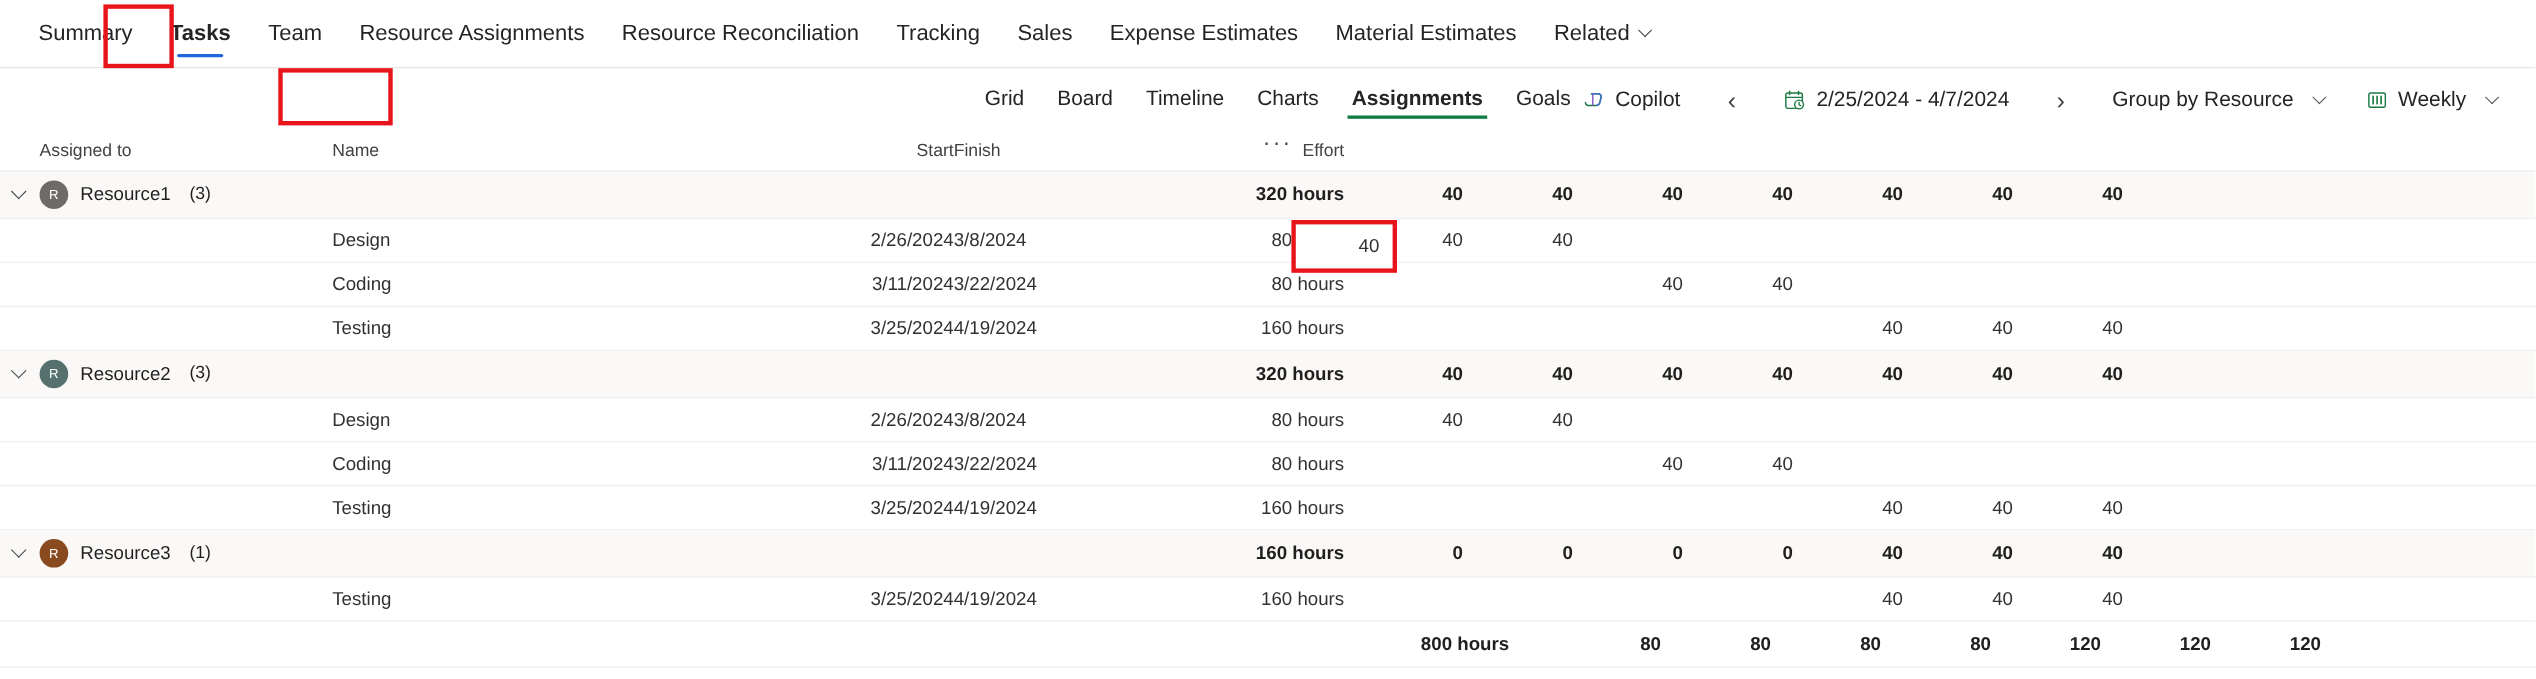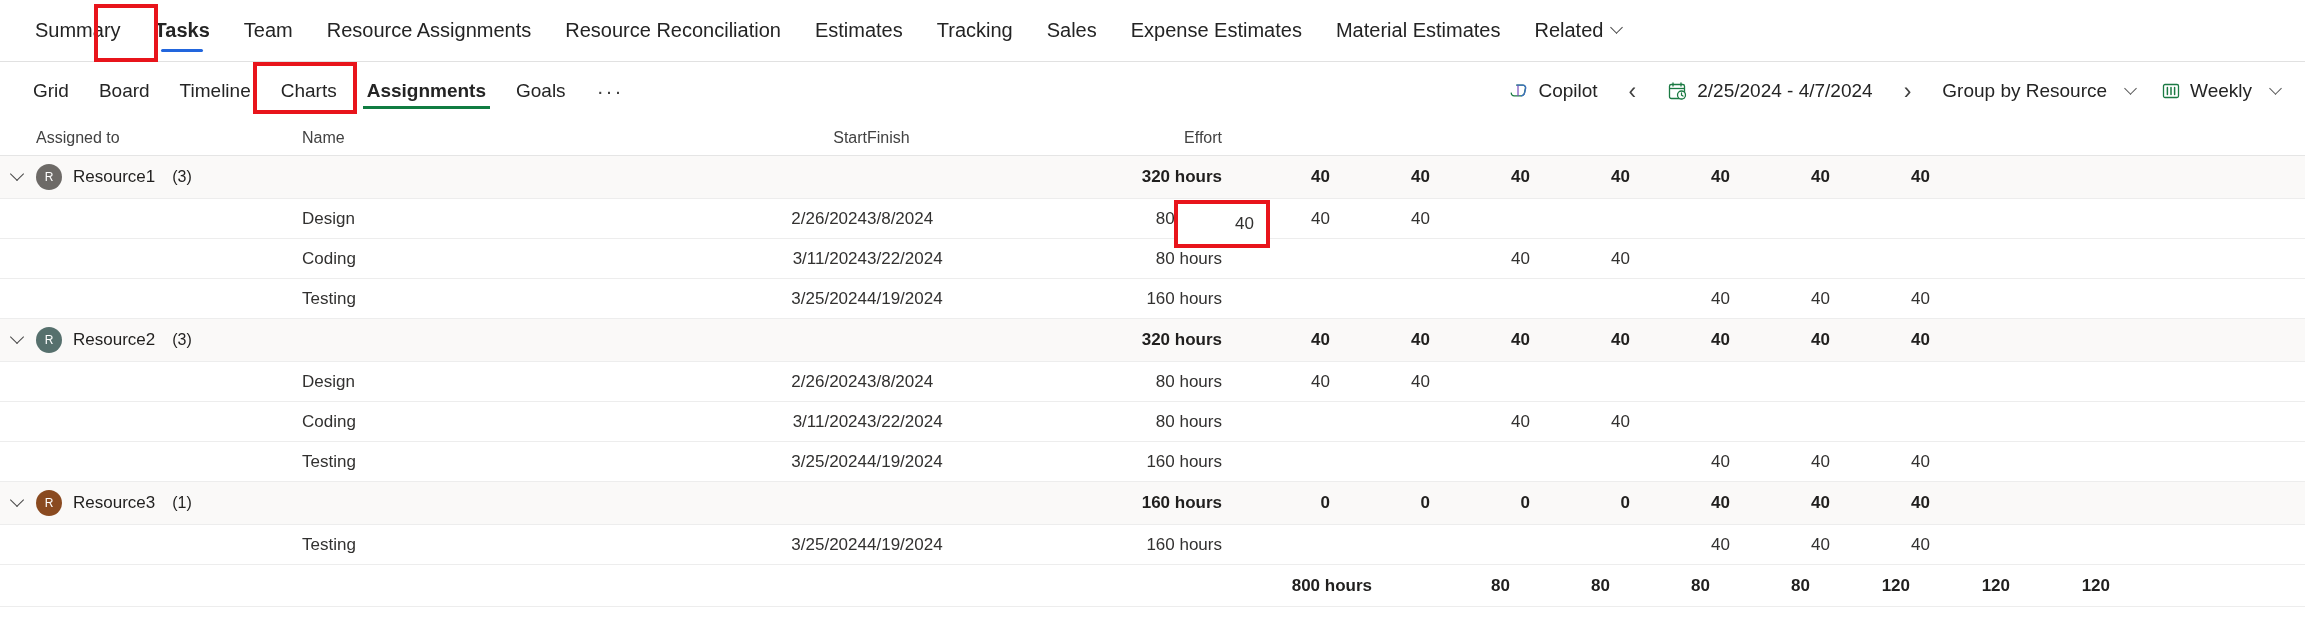--- a/index.html
+++ b/index.html
@@ -51,20 +51,21 @@
     transform: translateY(-3px) rotate(45deg);
   }
 
   
   .subbar {
     position: relative;
     height: 58px;
     display: flex;
     align-items: center;
     padding-left: 18px;
+    flex-direction: column;
   }
   .subbar-left { display: flex; align-items: center; }
   .subbar-item {
     position: relative;
     font-size: 19px;
     color: #242424;
     padding: 0 15px;
     height: 56px;
     display: flex;
     align-items: center;
@@ -81,26 +82,26 @@
   .ellipsis-btn {
     font-size: 21px;
     letter-spacing: 2px;
     color: #424242;
     padding: 0 16px;
     cursor: pointer;
   }
 
   .subbar-right {
     position: absolute;
-    right: 12px;
+    right: 22px;
     top: 0;
     height: 58px;
     display: flex;
     align-items: center;
-    gap: 0;
+    gap: 12px;
   }
   .cmd {
     display: flex;
     align-items: center;
     gap: 9px;
     font-size: 19px;
     color: #242424;
     padding: 7px 13px;
     cursor: pointer;
     white-space: nowrap;
@@ -222,23 +223,20 @@
       <span class="tab-underline"></span>
     </div>
     <div class="topnav-item">
       <span>Team</span>
     </div>
     <div class="topnav-item">
       <span>Resource Assignments</span>
     </div>
     <div class="topnav-item">
       <span>Resource Reconciliation</span>
-    </div>
-    <div class="topnav-item">
-      <span>Estimates</span>
     </div>
     <div class="topnav-item">
       <span>Tracking</span>
     </div>
     <div class="topnav-item">
       <span>Sales</span>
     </div>
     <div class="topnav-item">
       <span>Expense Estimates</span>
     </div>

